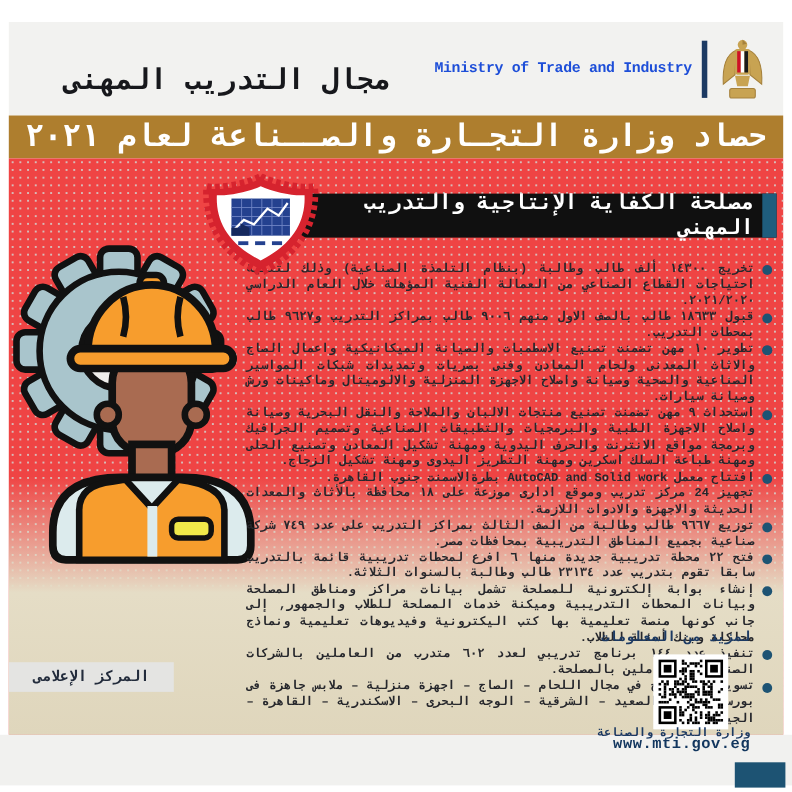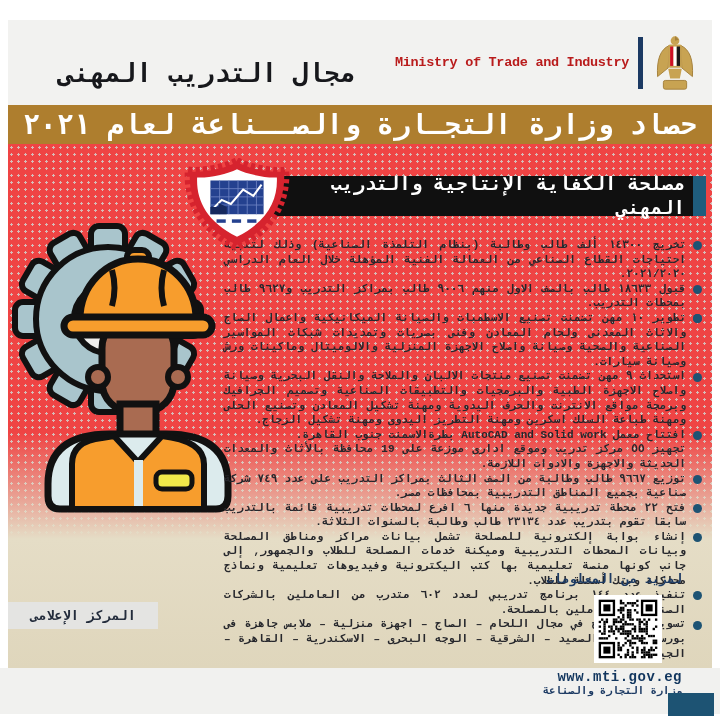--- a/index.html
+++ b/index.html
@@ -5,21 +5,21 @@
   html,body{margin:0;padding:0;}
   body{width:720px;height:720px;background:#ffffff;font-family:"DejaVu Sans",sans-serif;}
   .poster{position:relative;width:720px;height:720px;overflow:hidden;background:#ffffff;font-family:Liberation Mono, monospace;}
 
   
   .header{position:absolute;left:8px;top:20px;width:704px;height:85px;background:#f2f2f0;}
   .field-title{position:absolute;left:50px;top:38px;font-size:26px;font-weight:bold;color:#17181c;direction:rtl;}
   .ministry-block{position:absolute;right:14px;top:12px;display:flex;align-items:center;gap:9px;direction:ltr;}
   .ministry-names{text-align:right;}
   .ministry-ar{font-size:15px;font-weight:bold;color:#1c2e52;direction:rtl;line-height:22px;}
-  .ministry-en{font-size:13.5px;font-weight:bold;color:#b91c1c;line-height:18px;letter-spacing:-0.3px;text-align:right;}
+  .ministry-en{font-size:13.5px;font-weight:bold;color:#1d4ed8;line-height:18px;letter-spacing:-0.3px;text-align:right;}
   .logo-divider{width:5px;height:52px;background:#1c3a63;}
 
   
   .gold-bar{position:absolute;left:8px;top:105px;width:704px;height:39px;background:#ae7e2e;
     display:flex;align-items:center;justify-content:center;color:#ffffff;font-size:28px;font-weight:bold;direction:rtl;}
 
   
   .main{position:absolute;left:8px;top:144px;width:704px;height:524px;background:#ef4444;}
   .main .dots{position:absolute;inset:0;
     background-image:radial-gradient(#d2d1cd 1px, rgba(0,0,0,0) 1.35px);
@@ -42,21 +42,21 @@
     font-size:11px;line-height:14.6px;font-weight:bold;color:#26272c;text-align:justify;}
   .bullets li .dot{position:absolute;right:0;top:3.2px;width:9px;height:9px;border-radius:50%;background:#1d5373;}
 
   
   .media-label{position:absolute;left:0;top:458px;width:150px;height:27px;background:#e4e4e2;
     display:flex;align-items:center;justify-content:center;color:#232c3c;font-size:13.5px;font-weight:bold;z-index:4;direction:rtl;}
   .more-info{position:absolute;right:30px;top:427px;font-size:12.5px;font-weight:bold;color:#1c3a63;z-index:4;direction:rtl;}
   .qr-box{position:absolute;right:50px;top:451px;width:68px;height:68px;background:#ffffff;z-index:4;}
   .bottom-strip{position:absolute;left:0;top:668px;width:720px;height:46px;background:#f1f1ef;}
   .website{position:absolute;right:38px;top:669px;font-size:14px;font-weight:bold;color:#12365e;letter-spacing:.5px;z-index:5;}
-  .ministry-small{position:absolute;right:38px;top:684px;font-size:10.5px;font-weight:bold;color:#1c3a63;z-index:5;direction:rtl;}
+  .ministry-small{position:absolute;right:38px;top:660px;font-size:10.5px;font-weight:bold;color:#1c3a63;z-index:5;direction:rtl;}
   .navy-rect{position:absolute;left:668px;top:693px;width:46px;height:23px;background:#1d5373;z-index:6;}
 </style>
 </head>
 <body>
 
 <div class="poster">
 
   <div class="header">
     <div class="field-title">مجال التدريب المهنى</div>
     <div class="ministry-block">
@@ -155,21 +155,21 @@
       </svg>
     </div>
 
     <ul class="bullets">
         <li><span class="dot"></span><span>تخريج ١٤٣٠٠ ألف طالب وطالبة (بنظام التلمذة الصناعية) وذلك لتلبية احتياجات القطاع الصناعي من العمالة الفنية المؤهلة خلال العام الدراسي ٢٠٢١/٢٠٢٠.</span></li>
         <li><span class="dot"></span><span>قبول ١٨٦٣٣ طالب بالصف الاول منهم ٩٠٠٦ طالب بمراكز التدريب و٩٦٢٧ طالب بمحطات التدريب.</span></li>
         <li><span class="dot"></span></li>
         <li><span class="dot"></span><span>تطوير ١٠ مهن تضمنت تصنيع الاسطمبات والصيانة الميكانيكية واعمال الصاج والاثاث المعدنى ولحام المعادن وفنى بصريات وتمديدات شبكات المواسير الصناعية والصحية وصيانة واصلاح الاجهزة المنزلية والالوميتال وماكينات ورش وصيانة سيارات.</span></li>
         <li><span class="dot"></span><span>استحداث ٩ مهن تضمنت تصنيع منتجات الالبان والملاحة والنقل البحرية وصيانة واصلاح الاجهزة الطبية والبرمجيات والتطبيقات الصناعية وتصميم الجرافيك وبرمجة مواقع الانترنت والحرف اليدوية ومهنة تشكيل المعادن وتصنيع الحلى ومهنة طباعة السلك اسكرين ومهنة التطريز اليدوى ومهنة تشكيل الزجاج.</span></li>
         <li><span class="dot"></span><span>افتتاح معمل AutoCAD and Solid work بطرةالاسمنت جنوب القاهرة.</span></li>
-        <li class="no-dot"><span>تجهيز ٥٥ مركز تدريب وموقع ادارى موزعة على 19 محافظة بالأثاث والمعدات الحديثة والاجهزة والادوات اللازمة.</span></li>
+        <li class="no-dot"><span>تجهيز 24 مركز تدريب وموقع ادارى موزعة على ١٨ محافظة بالأثاث والمعدات الحديثة والاجهزة والادوات اللازمة.</span></li>
         <li><span class="dot"></span><span>توزيع ٩٦٦٧ طالب وطالبة من الصف الثالث بمراكز التدريب على عدد ٧٤٩ شركة صناعية بجميع المناطق التدريبية بمحافظات مصر.</span></li>
         <li><span class="dot"></span><span>فتح ٢٢ محطة تدريبية جديدة منها ٦ افرع لمحطات تدريبية قائمة بالتدريب سابقا تقوم بتدريب عدد ٢٣١٣٤ طالب وطالبة بالسنوات الثلاثة.</span></li>
         <li><span class="dot"></span><span>إنشاء بوابة إلكترونية للمصلحة تشمل بيانات مراكز ومناطق المصلحة وبيانات المحطات التدريبية وميكنة خدمات المصلحة للطلاب والجمهور, إلى جانب كونها منصة تعليمية بها كتب اليكترونية وفيديوهات تعليمية ونماذج محاكاة وبنك أسئلة للطلاب.</span></li>
         <li><span class="dot"></span><span>تنفيذ عدد ١٤٤ برنامج تدريبي لعدد ٦٠٢ متدرب من العاملين بالشركات الصناعية والعاملين بالمصلحة.</span></li>
         <li><span class="dot"></span><span>تسويق ٢٧٧ خريج في مجال اللحام – الصاج – اجهزة منزلية – ملابس جاهزة فى بورسعيد جنوب الصعيد – الشرقية – الوجه البحرى – الاسكندرية – القاهرة – الجيزة.</span></li>
       </ul>
 
     <div class="media-label">المركز الإعلامى</div>
 
     <div class="more-info">لمزيد من المعلومات</div>

